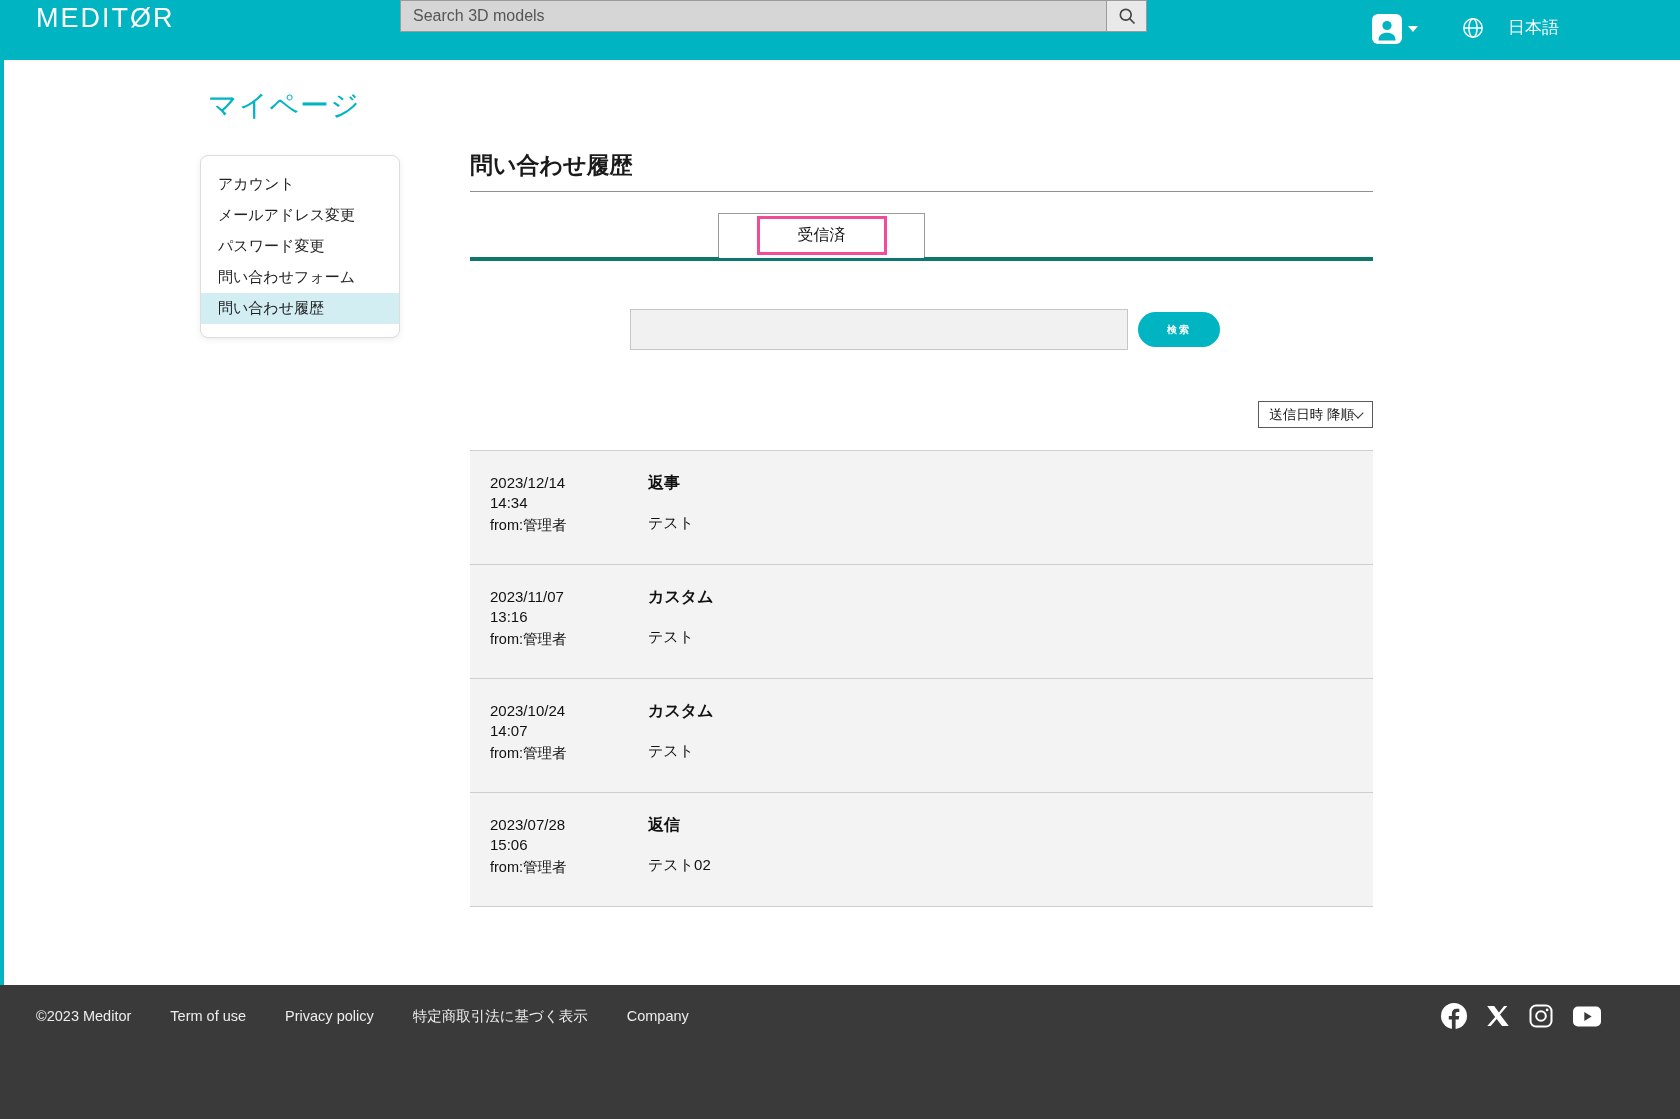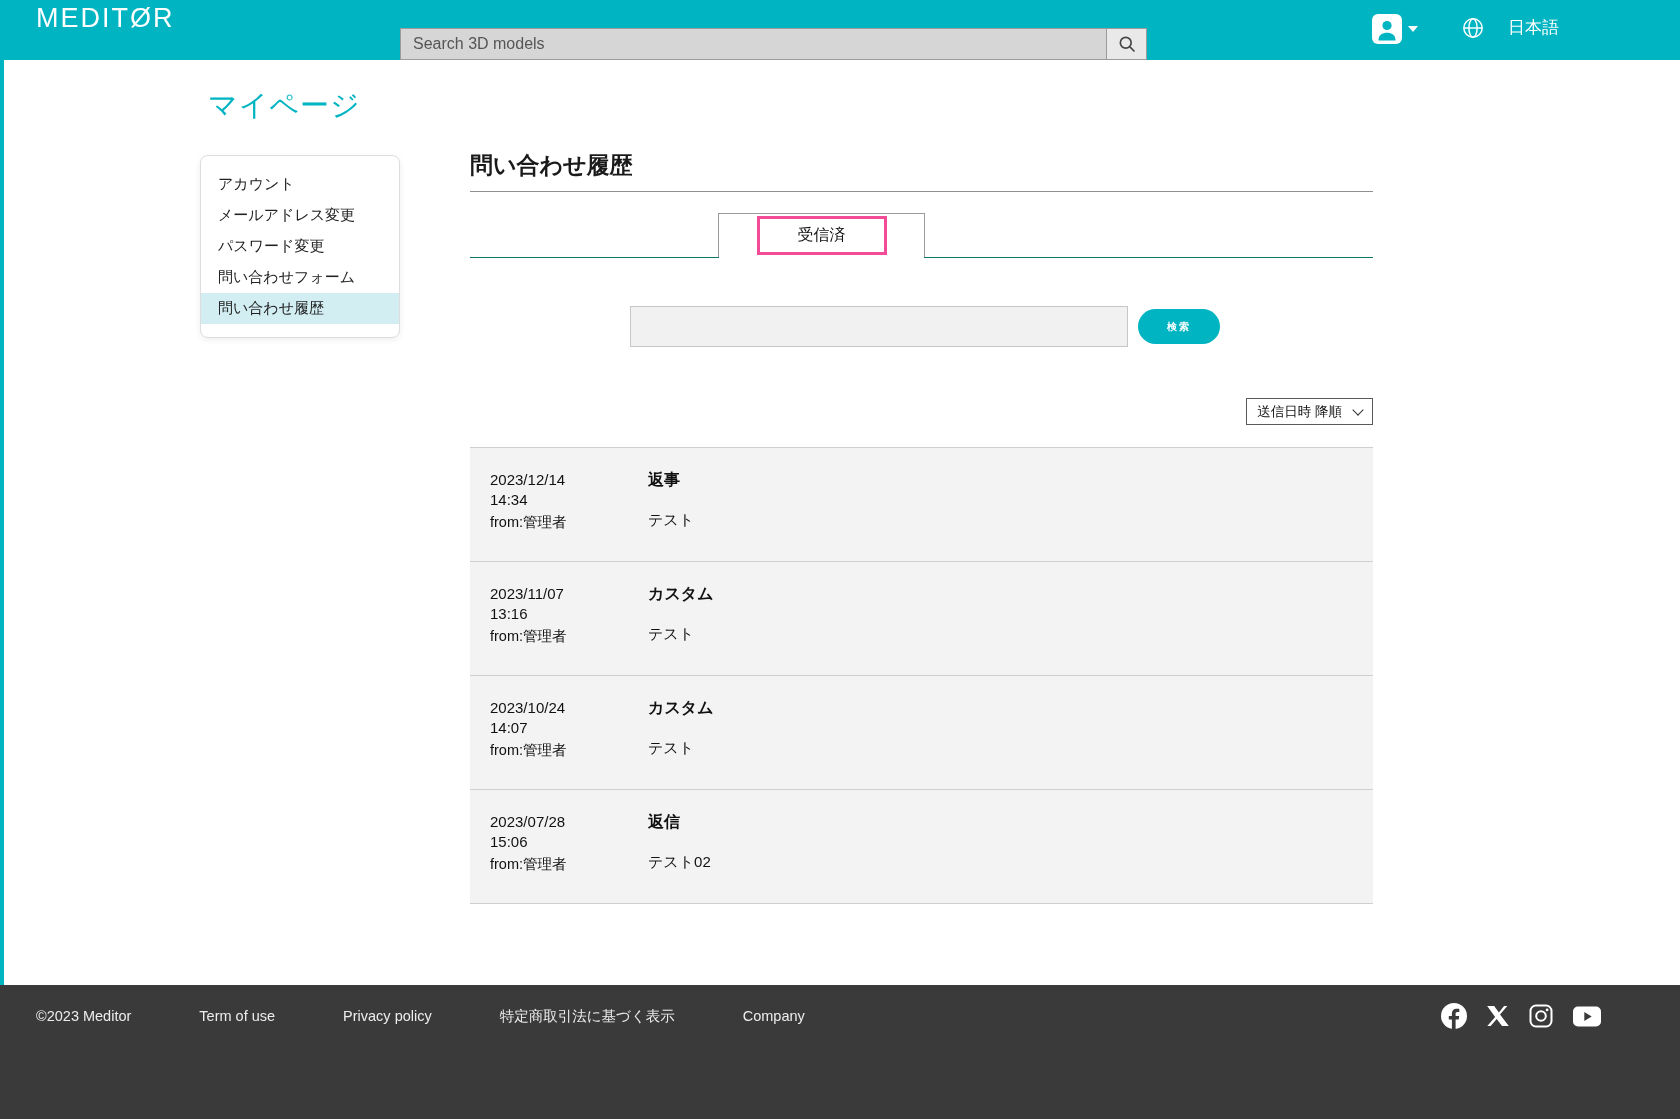--- a/index.html
+++ b/index.html
@@ -2,65 +2,65 @@
 <html><head>
 <meta charset="utf-8">
 <style>
   *{margin:0;padding:0;box-sizing:border-box}
   html,body{width:1680px;height:1119px}
   body{font-family:"Liberation Sans","DejaVu Sans",sans-serif;background:#fff;position:relative;overflow:hidden}
 
   
   .header{position:absolute;top:0;left:0;width:100%;height:60px;background:#00b4c2}
   .logo{position:absolute;left:36px;top:3px;color:#fff;font-size:27px;font-weight:500;letter-spacing:2px;cursor:pointer}
-  .hsearch{position:absolute;left:400px;top:28px;display:flex;height:32px}
+  .hsearch{position:absolute;left:400px;top:0;display:flex;height:32px}
   .hsearch input{width:706px;height:32px;background:#d6d6d6;border:1px solid #9b9b9b;border-right:none;padding:0 12px;font-size:16px;color:#333;font-family:inherit;outline:none}
   .hsearch input::placeholder{color:#555}
   .hsearch-btn{width:41px;height:32px;background:#e9e9e9;border:1px solid #9b9b9b;display:flex;align-items:center;justify-content:center;cursor:pointer}
   .account{position:absolute;left:1372px;top:14px;display:flex;align-items:center;gap:6px;cursor:pointer}
   .caret{width:0;height:0;border-left:5px solid transparent;border-right:5px solid transparent;border-top:6px solid #fff}
   .lang{position:absolute;left:1462px;top:16px;display:flex;align-items:center;gap:24px;color:#fff;font-size:17px;cursor:pointer}
 
   .left-accent{position:absolute;left:0;top:60px;width:4px;height:925px;background:#00b4c2}
 
   
   .page-title{position:absolute;left:208px;top:86px;font-size:29px;color:#00b4c2;font-weight:500;letter-spacing:1px}
   .sidebar{position:absolute;left:200px;top:155px;width:200px;background:#fff;border:1px solid #ddd;border-radius:8px;box-shadow:0 2px 6px rgba(0,0,0,.07);padding:13px 0;overflow:hidden}
   .side-item{height:31px;display:flex;align-items:center;padding:0 17px;font-size:15px;color:#222;cursor:pointer;white-space:nowrap}
   .side-item.active{background:#d2eef3}
 
   
   .content{position:absolute;left:470px;top:150px;width:903px}
   .section-title{font-size:23px;font-weight:700;color:#1a1a1a}
   .title-rule{border-bottom:1px solid #8f8f8f;margin-top:10px}
-  .tabs{display:flex;padding-left:248px;gap:3px;margin-top:21px;border-bottom:1px solid #0f766e}
+  .tabs{display:flex;padding-left:248px;gap:3px;margin-top:21px;border-bottom:4px solid #0f766e}
   .tab{width:207px;height:44px;display:flex;align-items:center;justify-content:center;border:1px solid #9a9a9a;border-bottom:none;position:relative;cursor:pointer}
   .tab.active{background:#fff}
   .tab.active::after{content:"";position:absolute;left:0;right:0;bottom:-1px;height:1px;background:#fff}
   .tab.inactive{background:#e4e4e4}
   .tab-label{border:3px solid #f24b97;padding:6px 0;width:130px;text-align:center;font-size:16px;color:#111}
 
   .search-row{margin-top:48px;display:flex;align-items:center}
   .search-row input{margin-left:160px;width:498px;height:41px;background:#f1f1f1;border:1px solid #c6c6c6;padding:0 10px;font-size:15px;font-family:inherit;outline:none}
   .search-btn{margin-left:10px;width:82px;height:35px;border:none;border-radius:18px;background:#00b4c2;color:#fff;font-size:10px;font-weight:700;cursor:pointer;letter-spacing:2px;font-family:inherit}
 
   .sort-row{margin-top:51px;display:flex;justify-content:flex-end}
-  .sort-box{display:flex;align-items:center;gap:12px;border:1px solid #5a5a5a;padding:0 10px;height:27px;font-size:13.5px;color:#111;cursor:pointer;background:#fff}
+  .sort-box{display:flex;align-items:center;gap:0;border:1px solid #5a5a5a;padding:0 10px;height:27px;font-size:13.5px;color:#111;cursor:pointer;background:#fff}
   .chev{width:8px;height:8px;border-right:1.8px solid #333;border-bottom:1.8px solid #333;transform:rotate(45deg);margin-top:-4px}
 
   .msg-list{margin-top:22px;border-top:1px solid #cfcfcf}
   .msg-row{background:#f3f3f3;min-height:114px;border-bottom:1px solid #cfcfcf;display:flex;padding:22px 20px;cursor:pointer}
   .msg-meta{width:158px;flex-shrink:0;font-size:15px;color:#111;line-height:20px}
   .msg-from{font-size:14.5px;margin-top:2px}
   .msg-title{font-size:16px;font-weight:700;color:#111}
   .msg-body{font-size:15px;margin-top:20px;color:#111}
 
   
   .footer{position:absolute;left:0;top:985px;width:100%;height:134px;background:#3a3a3a}
-  .footer-inner{display:flex;align-items:center;padding:18px 79px 0 36px;color:#ededed;font-size:14.5px;gap:68px;white-space:nowrap}
+  .footer-inner{display:flex;align-items:center;padding:18px 79px 0 36px;color:#ededed;font-size:14.5px;gap:39px;white-space:nowrap}
   .flink{cursor:pointer}
   .social{margin-left:auto;display:flex;align-items:center;gap:20px}
   .social span{display:flex;align-items:center;cursor:pointer}
 </style>
 </head>
 <body>
 
 <div class="header">
   <div class="logo">MEDITØR</div>
 

